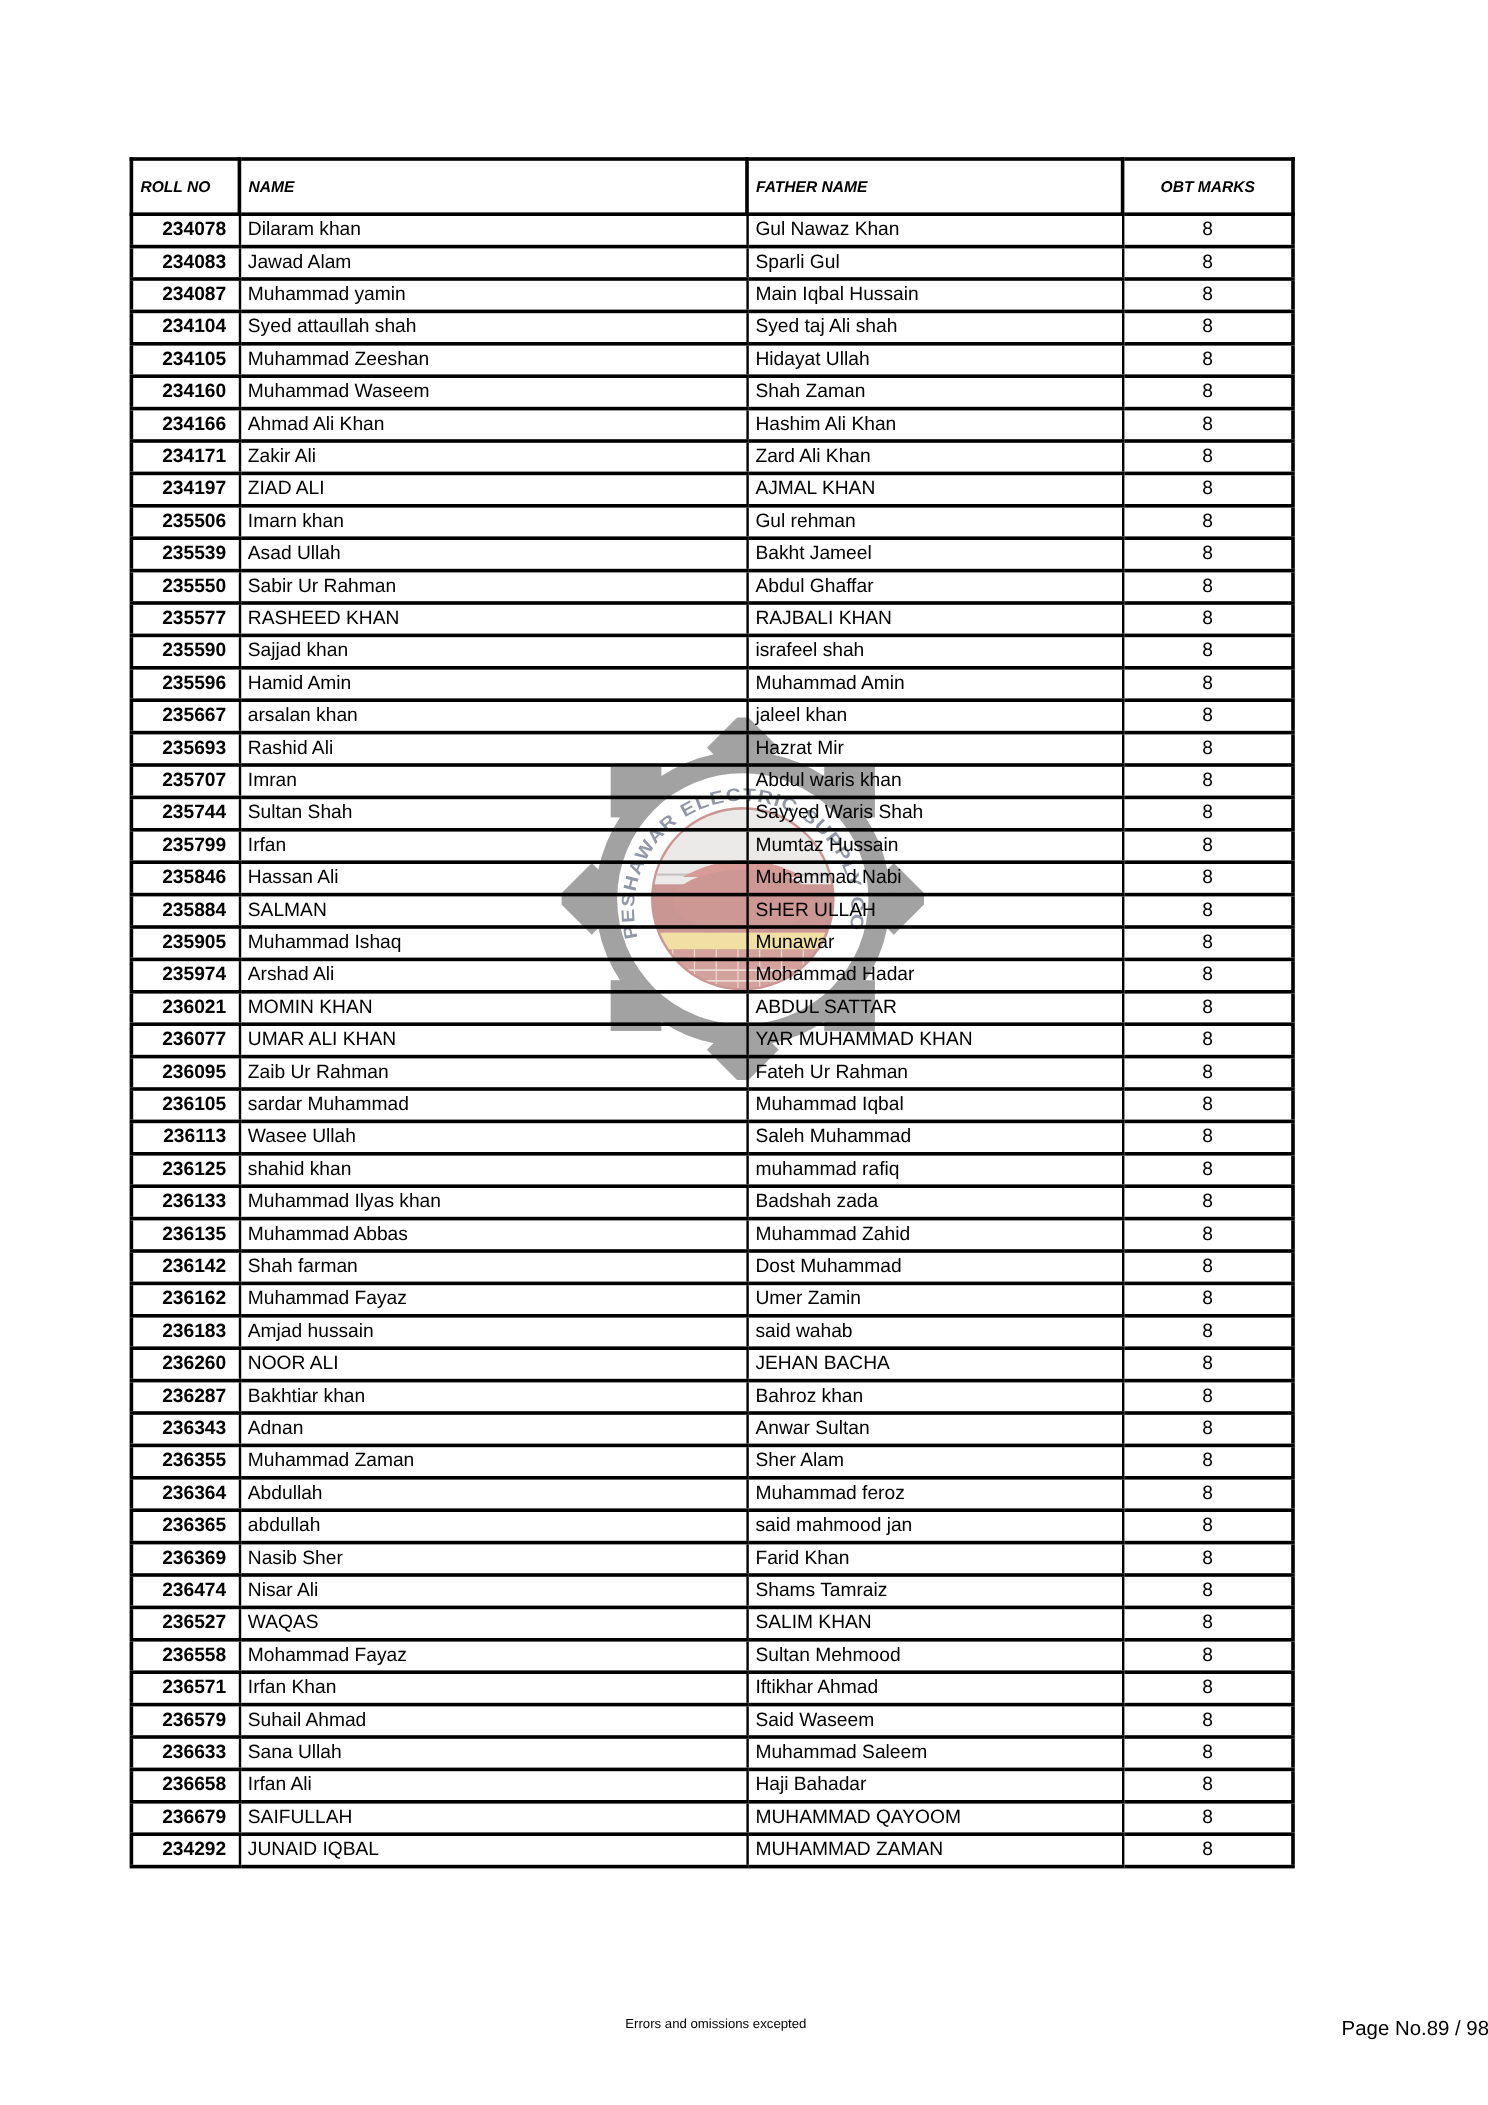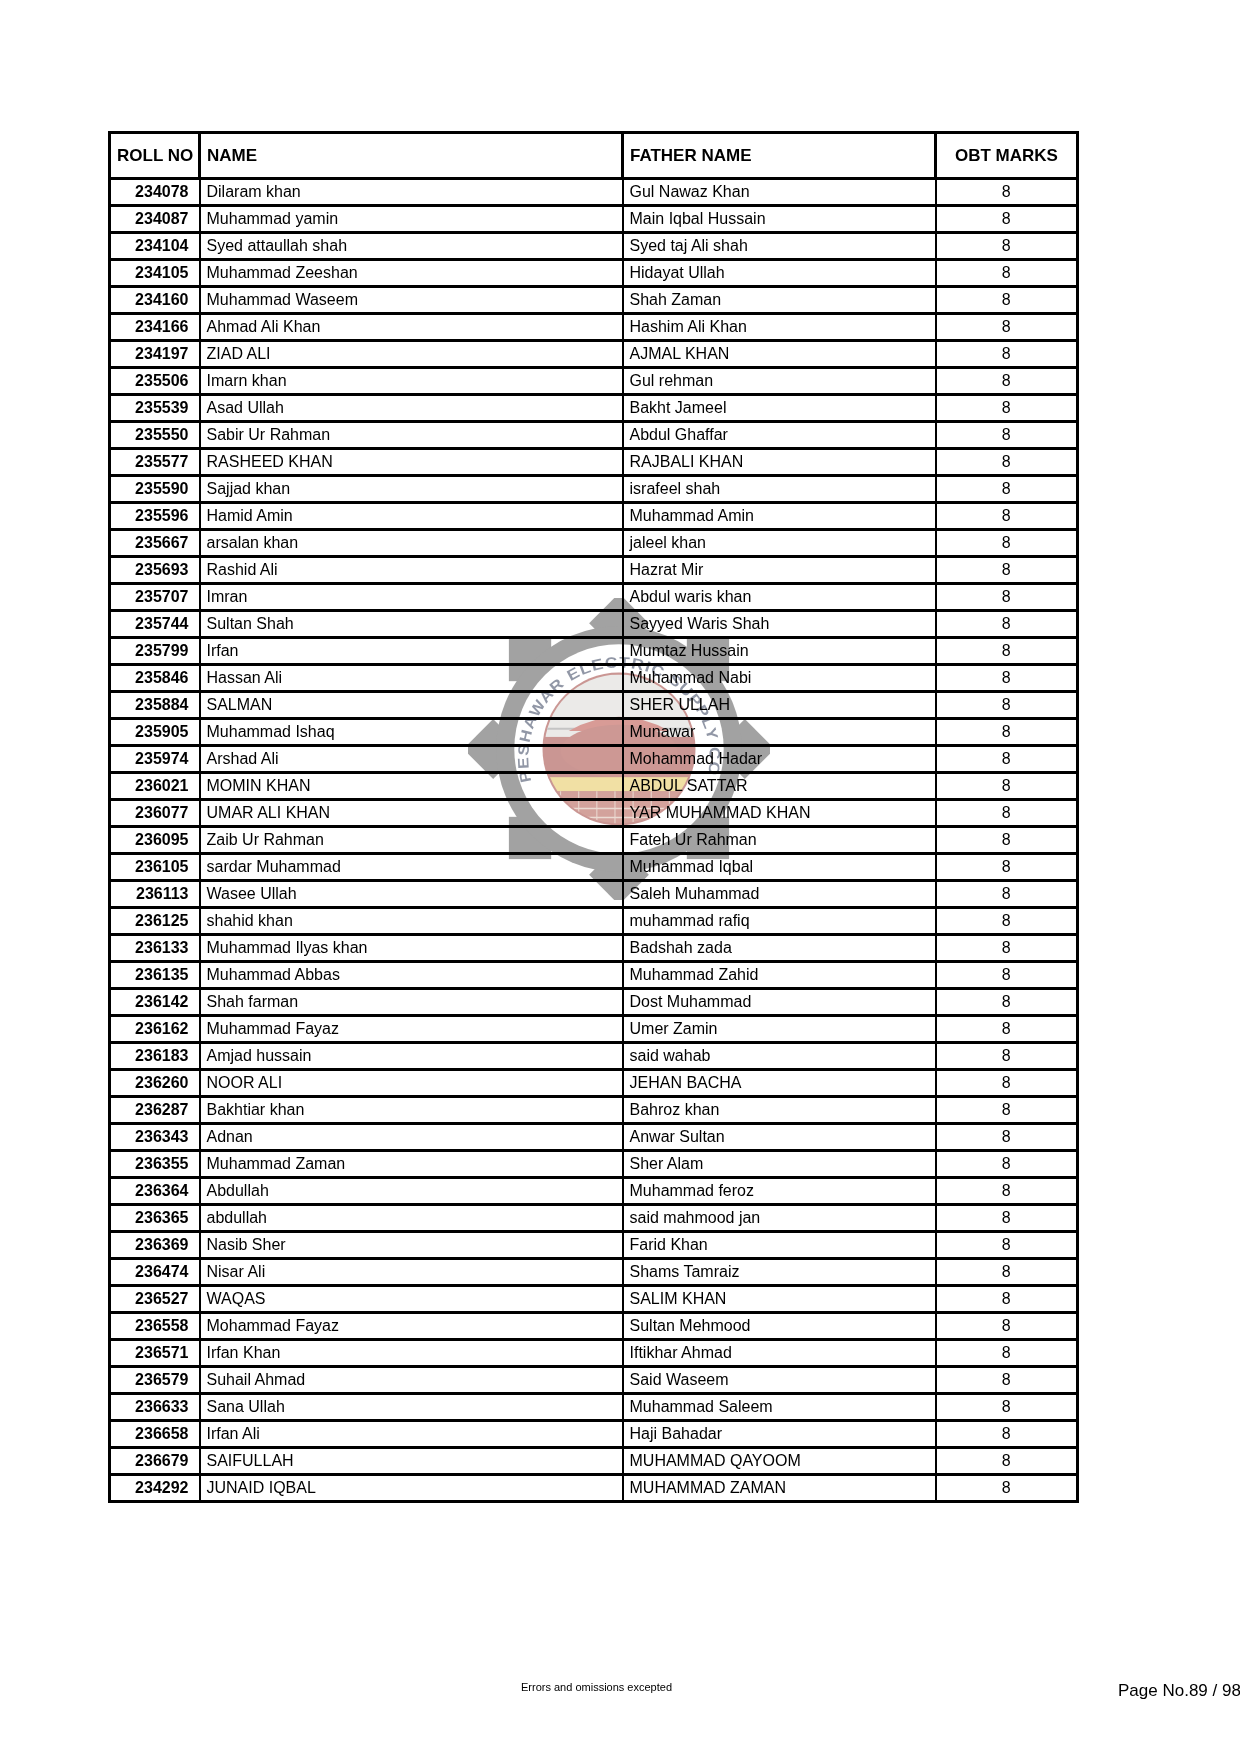--- a/index.html
+++ b/index.html
@@ -30,24 +30,25 @@
     background:transparent;
   }
   table.results, table.results th { border:3px solid #000; }
   table.results td { border:2px solid #000; border-top-width:3px; border-bottom-width:3px; }
   table.results th { border-bottom-width:3px; }
 
   thead tr { height:46px; }
   tbody tr { height:27px; }
 
   th {
-    font-size:17px; font-weight:bold;
+    font-size:13px; font-weight:bold;
     text-align:left; padding:0 0 0 6px;
     vertical-align:middle;
     background:transparent;
+    font-style:italic;
   }
   th.c-marks { text-align:center; padding:0;margin-top:16px; }
 
   td {
     font-size:16px; vertical-align:middle;
     padding:0; line-height:1;
     background:transparent;
     white-space:nowrap; overflow:hidden;
   }
   td.c-roll { font-weight:bold; text-align:right; padding-right:10px; }
@@ -138,20 +139,26 @@
       </tr>
     </thead>
     <tbody>
     <tr>
       <td class="c-roll">234078</td>
       <td class="c-name">Dilaram khan</td>
       <td class="c-father">Gul Nawaz Khan</td>
       <td class="c-marks">8</td>
     </tr>
 
+    <tr>
+      <td class="c-roll">234083</td>
+      <td class="c-name">Jawad Alam</td>
+      <td class="c-father">Sparli Gul</td>
+      <td class="c-marks">8</td>
+    </tr>
 
     <tr>
       <td class="c-roll">234087</td>
       <td class="c-name">Muhammad yamin</td>
       <td class="c-father">Main Iqbal Hussain</td>
       <td class="c-marks">8</td>
     </tr>
 
     <tr>
       <td class="c-roll">234104</td>
@@ -174,20 +181,26 @@
       <td class="c-marks">8</td>
     </tr>
 
     <tr>
       <td class="c-roll">234166</td>
       <td class="c-name">Ahmad Ali Khan</td>
       <td class="c-father">Hashim Ali Khan</td>
       <td class="c-marks">8</td>
     </tr>
 
+    <tr>
+      <td class="c-roll">234171</td>
+      <td class="c-name">Zakir Ali</td>
+      <td class="c-father">Zard Ali Khan</td>
+      <td class="c-marks">8</td>
+    </tr>
 
     <tr>
       <td class="c-roll">234197</td>
       <td class="c-name">ZIAD ALI</td>
       <td class="c-father">AJMAL KHAN</td>
       <td class="c-marks">8</td>
     </tr>
 
     <tr>
       <td class="c-roll">235506</td>

